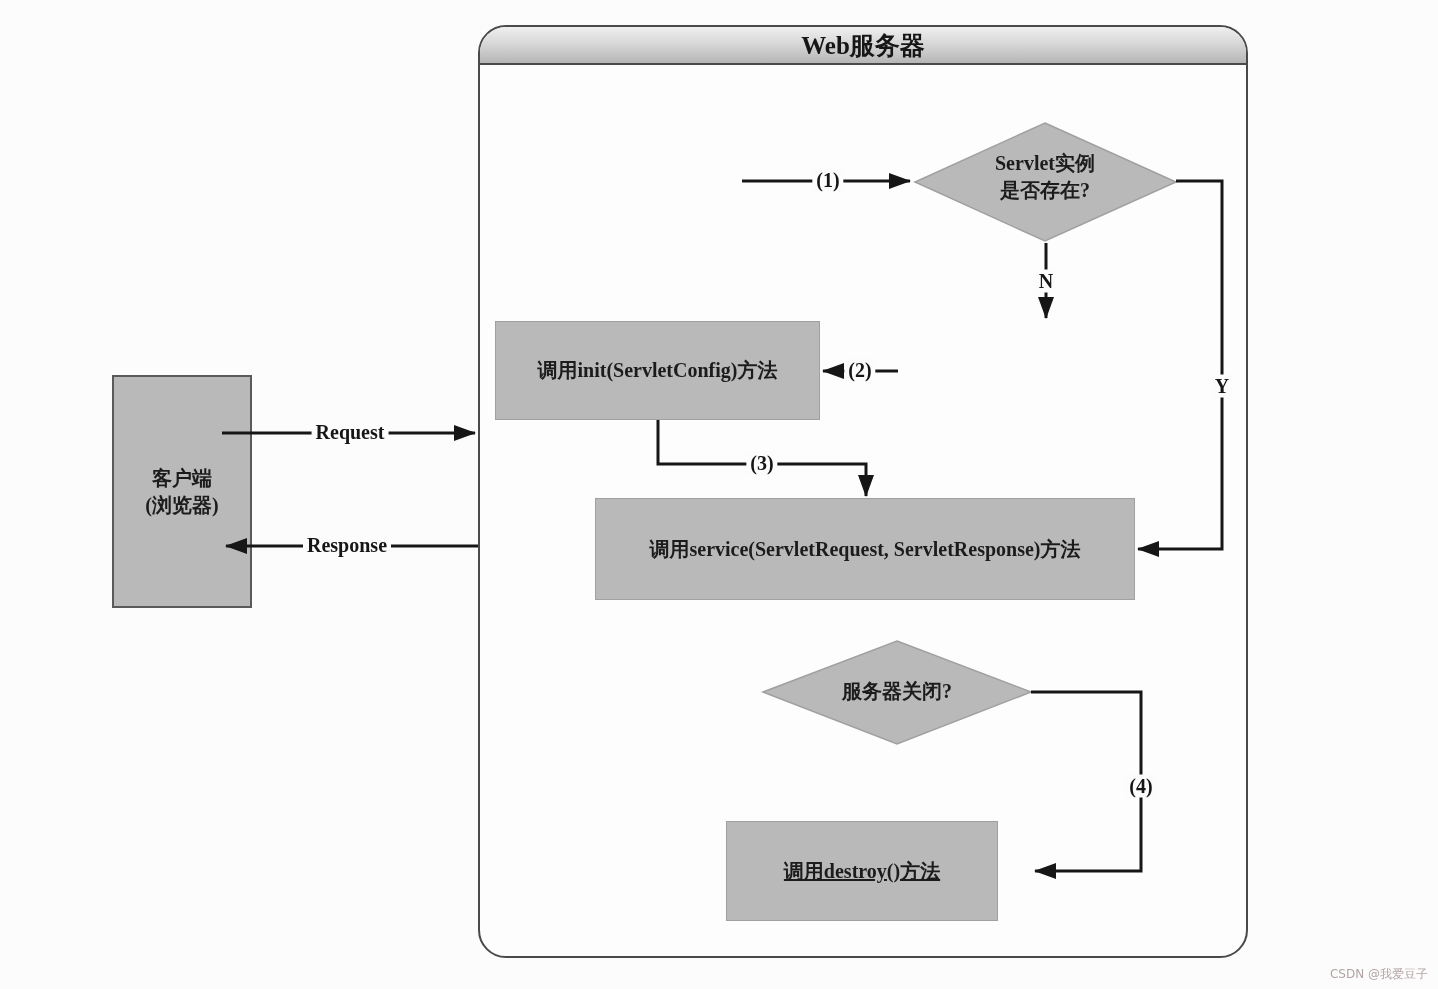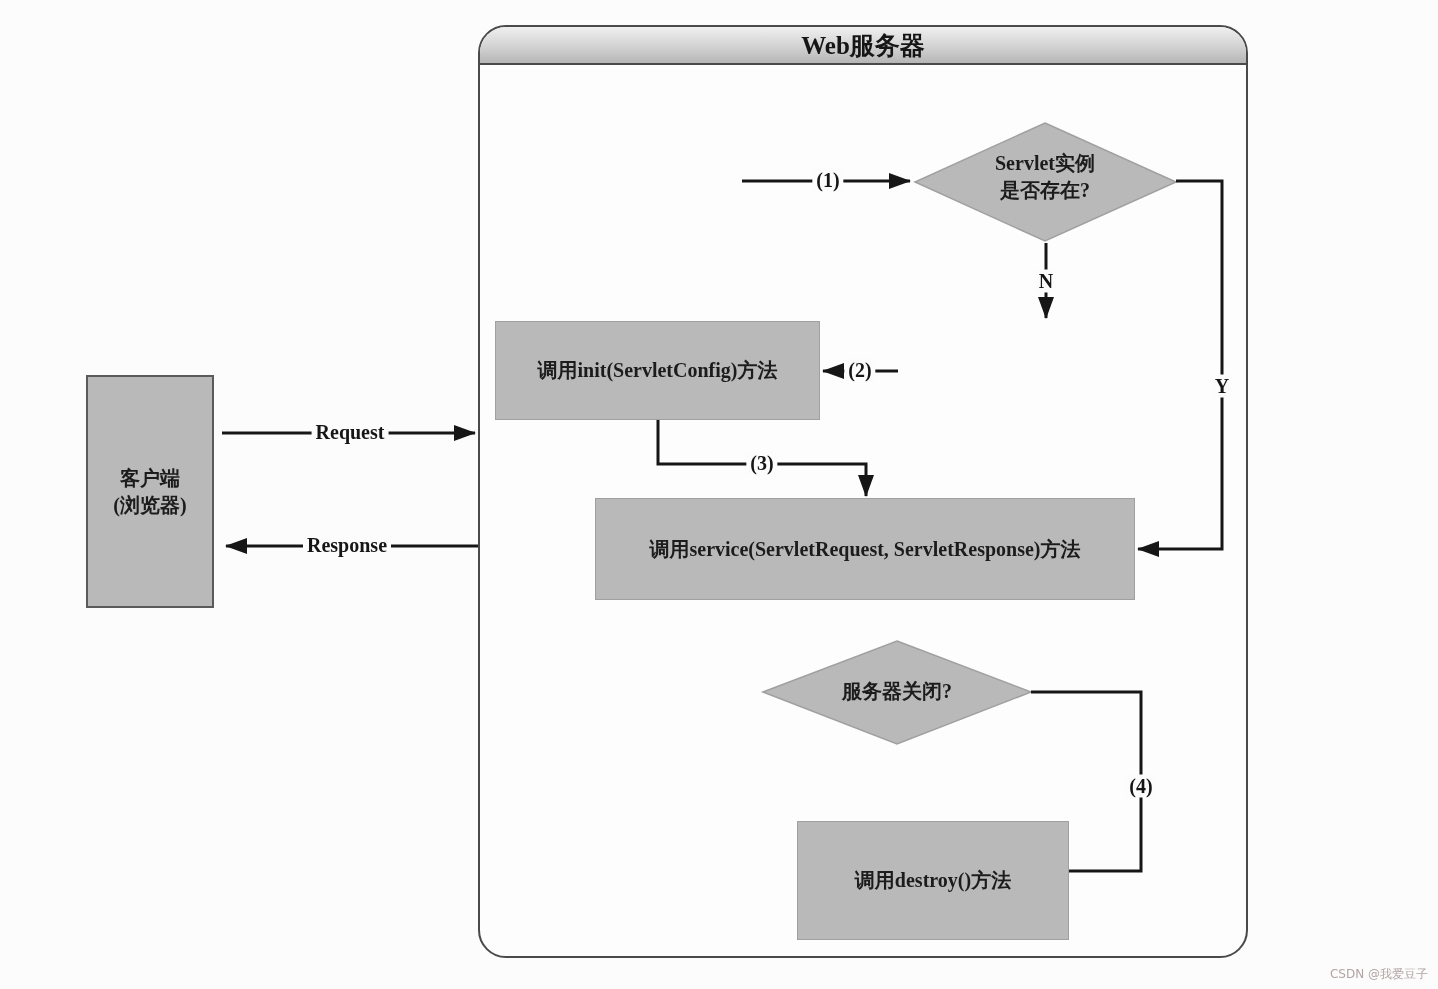--- a/index.html
+++ b/index.html
@@ -42,21 +42,21 @@
 </style>
 </head>
 <body>
 
 <div class="canvas">
 
   <div class="server">
     <div class="server-header">Web服务器</div>
   </div>
 
-  <div class="node client" style="left:86px;top:375px;width:128px;height:233px;">
+  <div class="node client" style="left:112px;top:375px;width:140px;height:233px;">
     <span>客户端</span>
     <span>(浏览器)</span>
   </div>
 
   <svg class="wires" viewBox="0 0 1438 989" xmlns="http://www.w3.org/2000/svg">
     <defs>
       <marker id="ah" markerUnits="userSpaceOnUse" markerWidth="22" markerHeight="16" refX="21" refY="8" orient="auto">
         <path d="M0,0 L22,8 L0,16 Z" fill="#161616"></path>
       </marker>
     </defs>
@@ -86,21 +86,21 @@
   </div>
 
   <div class="node" style="left:595px;top:498px;width:540px;height:102px;">
     <span>调用service(ServletRequest, ServletResponse)方法</span>
   </div>
 
   <div class="diamond-label" style="left:797px;top:678px;width:200px;">
     <span>服务器关闭?</span>
   </div>
 
-  <div class="node" style="left:797px;top:821px;width:272px;height:119px;">
+  <div class="node" style="left:726px;top:821px;width:272px;height:100px;text-decoration:underline;">
     <span>调用destroy()方法</span>
   </div>
 
   <div class="edge-label" style="left:828px;top:180px;">(1)</div>
   <div class="edge-label" style="left:860px;top:370px;">(2)</div>
   <div class="edge-label" style="left:762px;top:463px;">(3)</div>
   <div class="edge-label" style="left:1141px;top:786px;">(4)</div>
   <div class="edge-label" style="left:1046px;top:281px;">N</div>
   <div class="edge-label" style="left:1222px;top:386px;">Y</div>
   <div class="edge-label" style="left:350px;top:432px;">Request</div>

